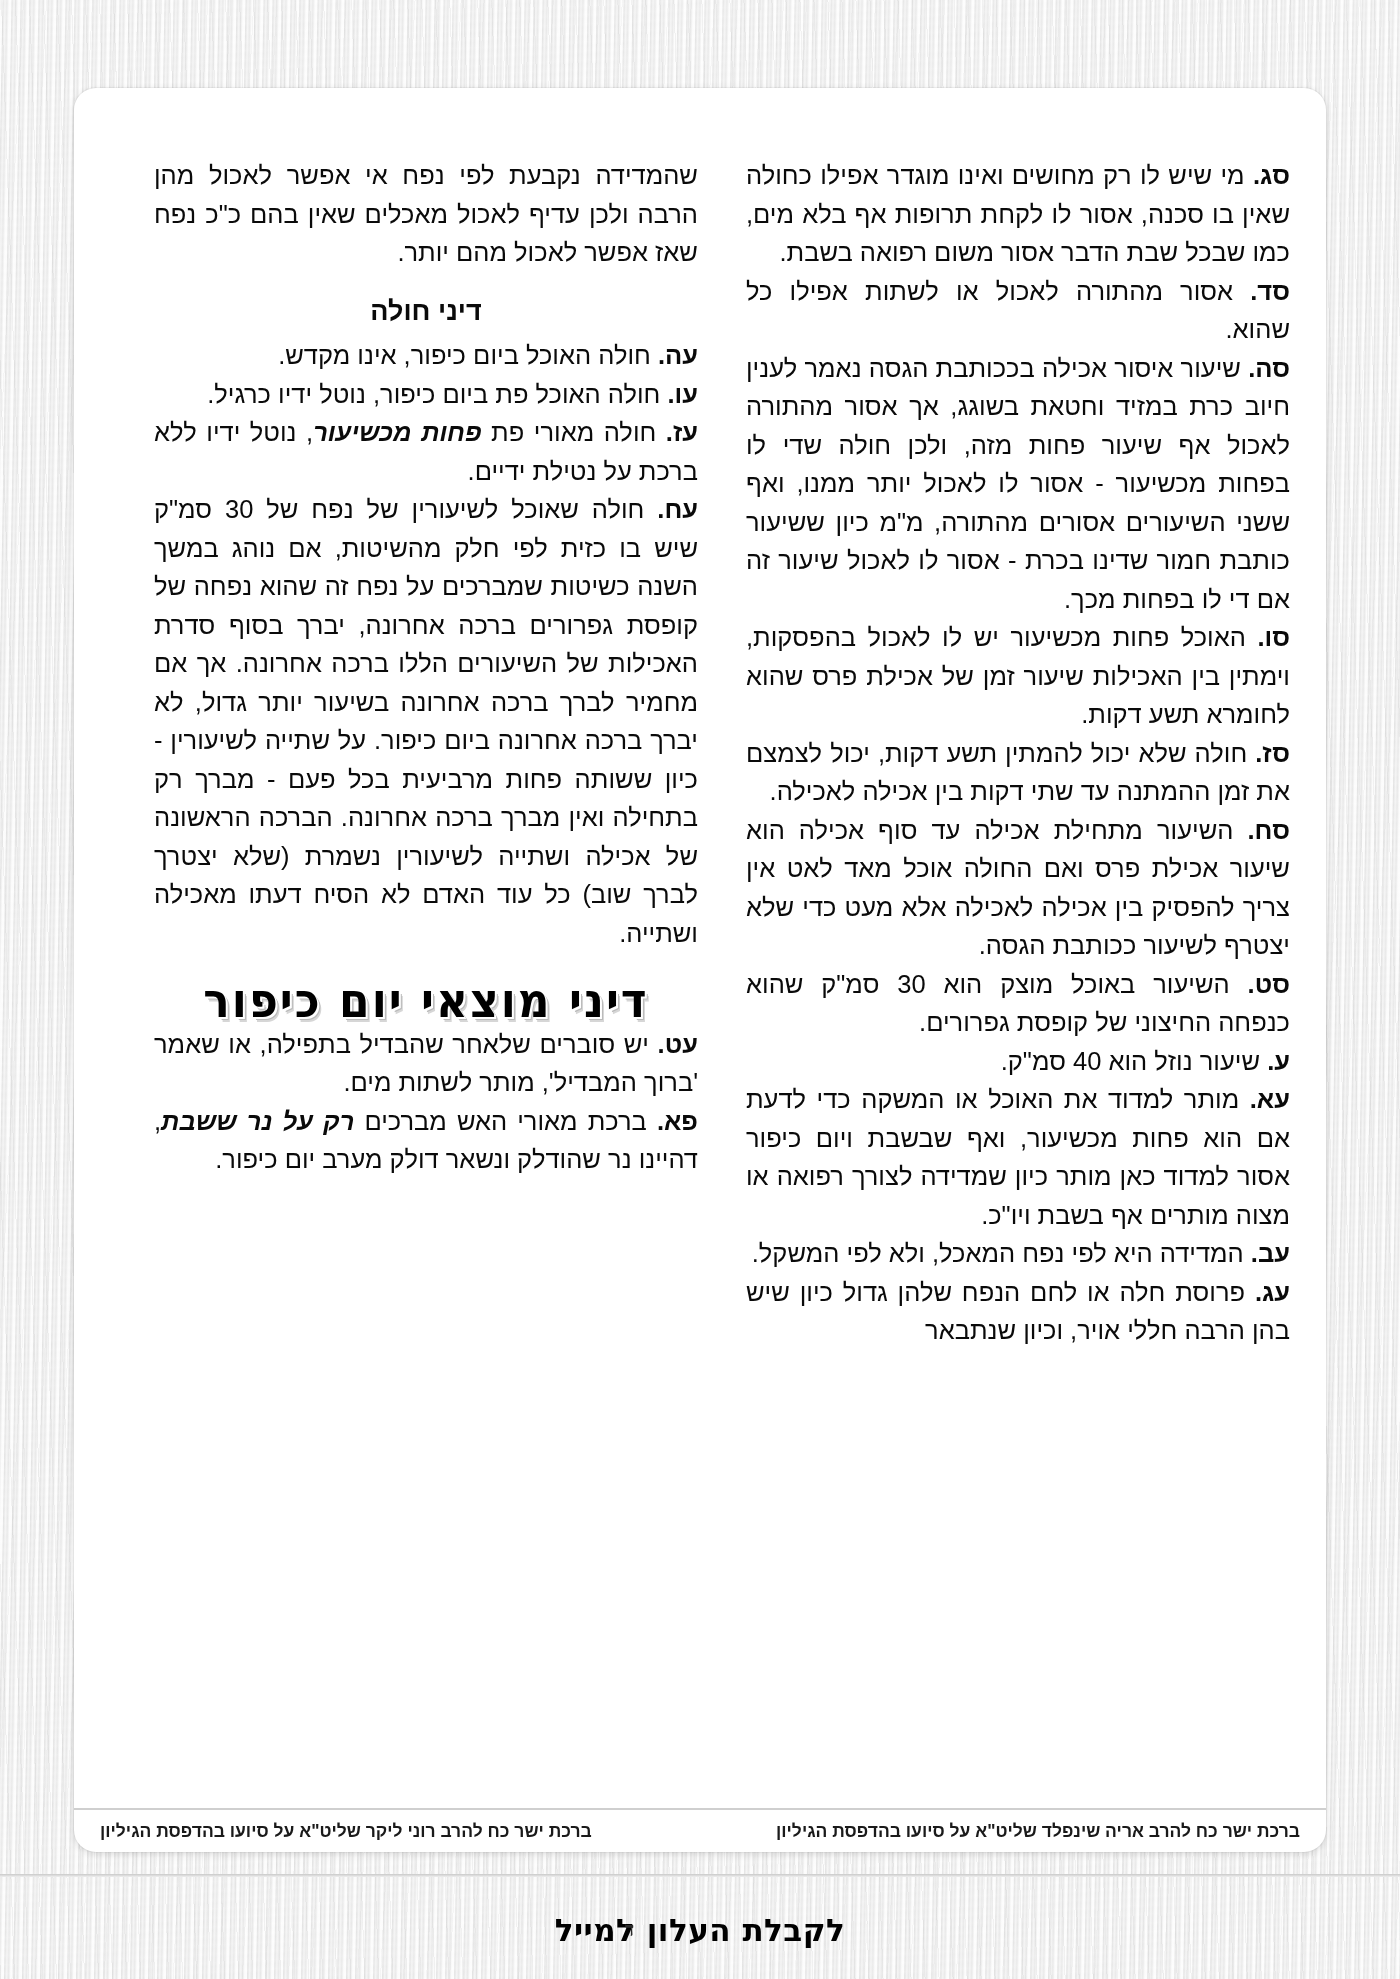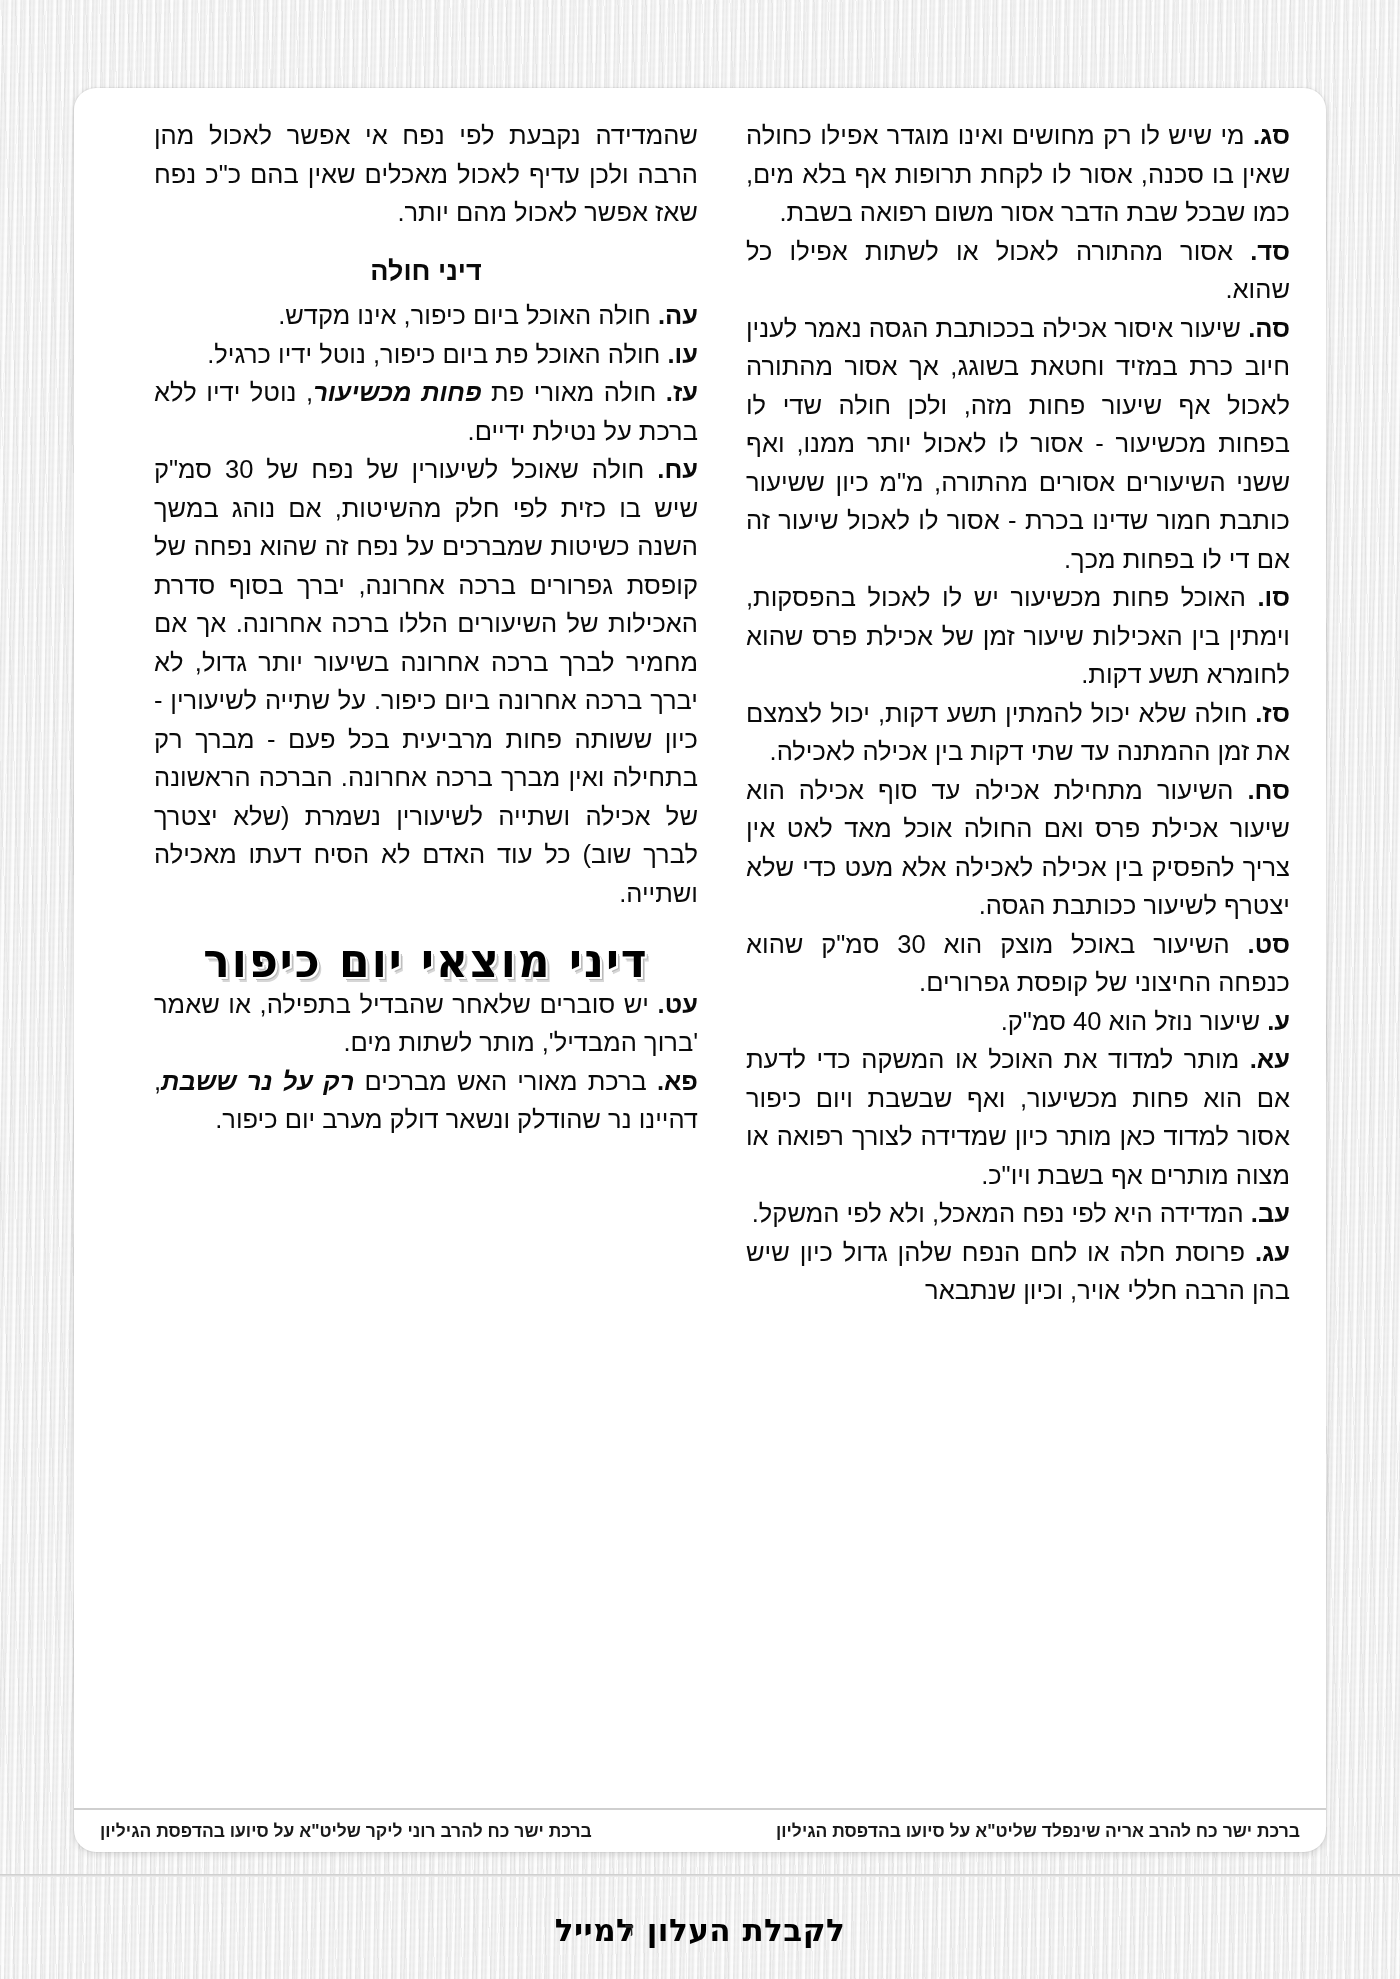--- a/index.html
+++ b/index.html
@@ -58,20 +58,21 @@
     direction:rtl;
   }
   .col{
     width:544px;
     font-size:25.5px;
     line-height:38.5px;
     color:#0a0a0a;
     text-align:justify;
     text-justify:inter-word;
     direction:rtl;
+    margin-top:40px;
   }
   .col p{margin:0;padding:0;text-align:justify;}
   .col p:last-child{text-align:justify;}
   .siman{font-weight:bold;}
   .bold{font-weight:bold;font-style:italic;}
 
   h2.sec-head{
     font-size:27px;
     font-weight:bold;
     text-align:center;

